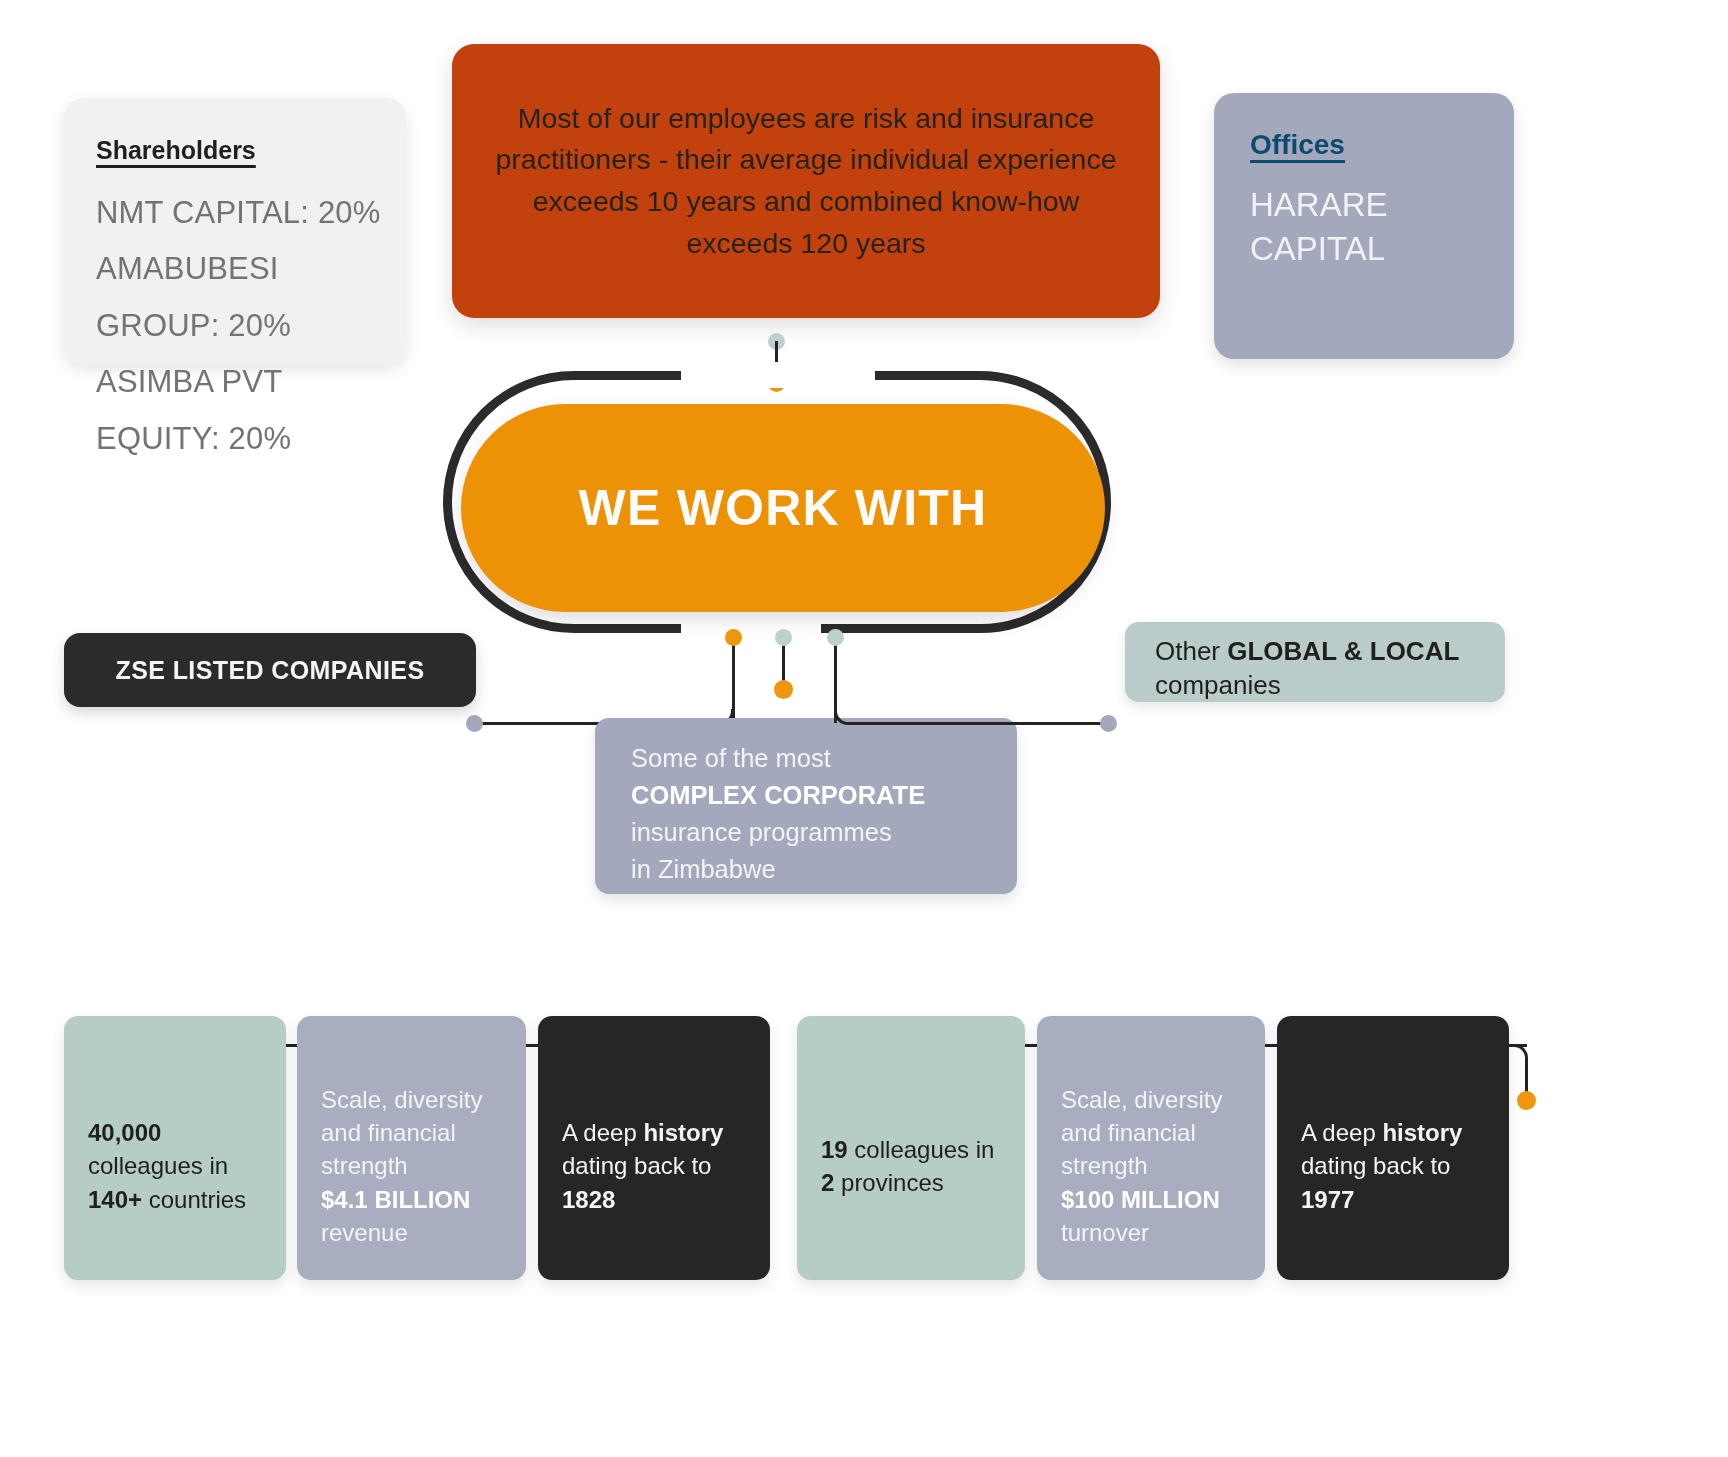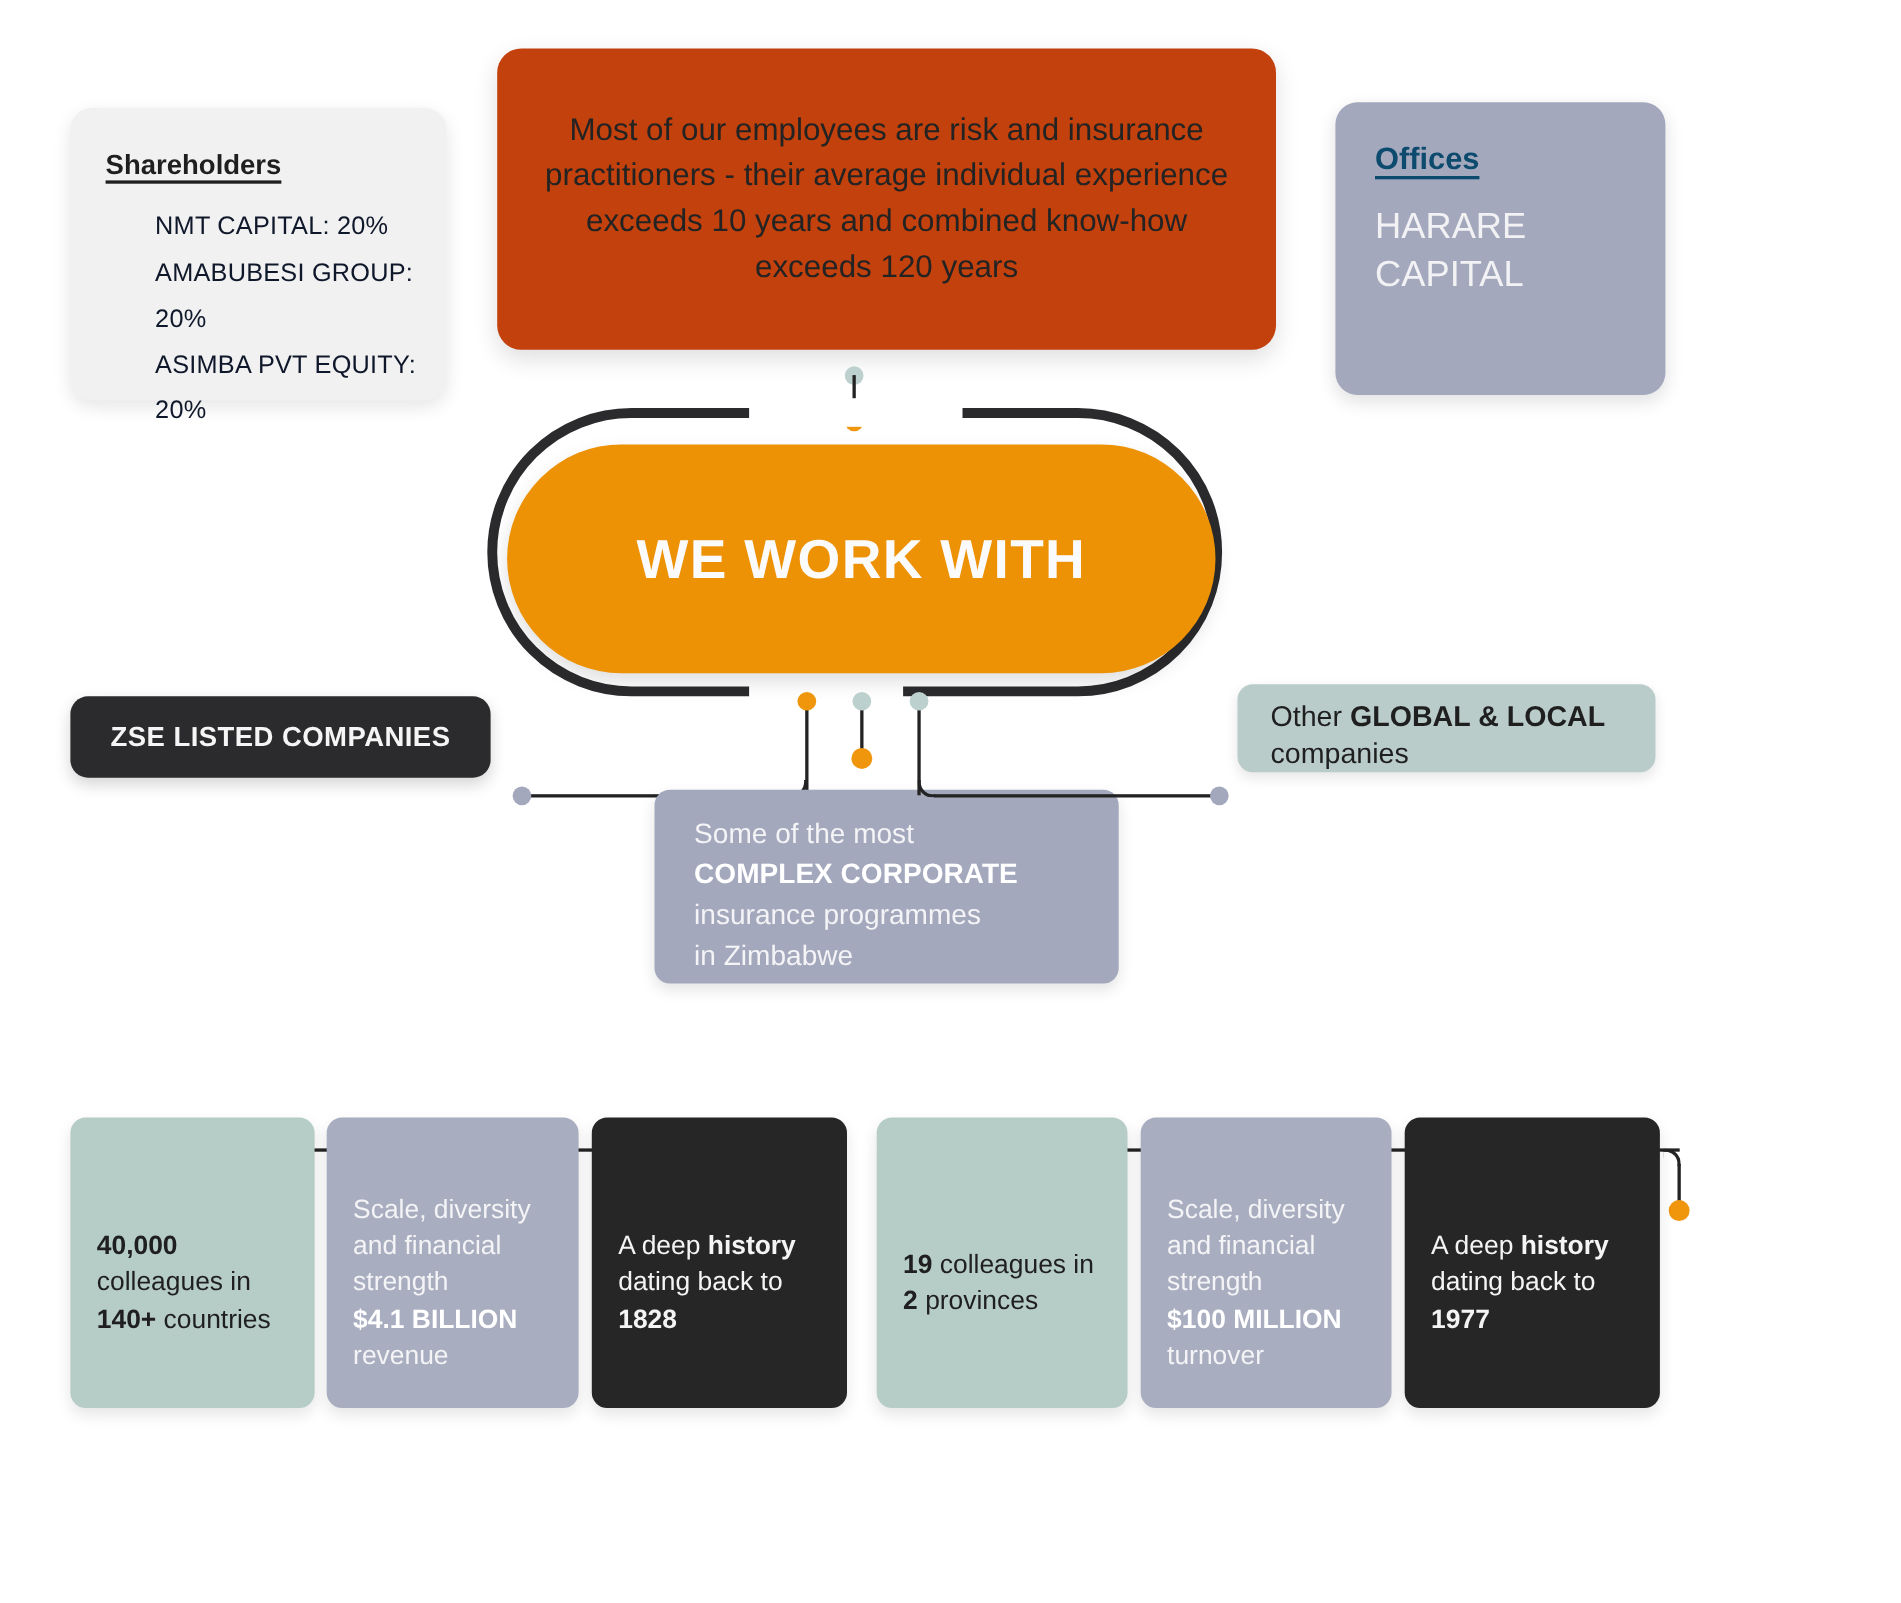--- a/index.html
+++ b/index.html
@@ -36,25 +36,24 @@
   #shareholders .title {
     font-size: 25px;
     font-weight: bold;
     color: #1f1f1f;
     text-decoration: underline;
     text-underline-offset: 6px;
     text-decoration-thickness: 3px;
     margin-bottom: 20px;
   }
   #shareholders .row {
-    font-size: 23px;
-    color: #0f172a;
+    font-size: 31px;
+    color: #737373;
     line-height: 1.82;
     letter-spacing: 0.2px;
-    margin-left: 45px;
   }
 
   
   #employees {
     left: 452px; top: 44px; width: 708px; height: 274px;
     background: #c2410c;
     border-radius: 22px;
     box-shadow: 0 8px 22px rgba(0,0,0,0.13);
     display: flex;
     align-items: center;
@@ -127,21 +126,21 @@
   .dot-orange { background: #f0960c; }
   .dot-teal   { background: #bcd0cd; }
   .dot-gray   { background: #a3a8bd; }
   .dot-dark   { background: #232323; }
 
   
   .elbow { position: absolute; border-color: #232323; border-style: solid; }
 
   
   #zse {
-    left: 64px; top: 633px; width: 382px; height: 74px;
+    left: 64px; top: 633px; width: 412px; height: 74px;
     background: #2b2b2d;
     border-radius: 16px;
     display: flex; align-items: center; justify-content: center;
     box-shadow: 0 6px 14px rgba(0,0,0,0.16);
   }
   #zse .label {
     color: #f5f5f5; font-size: 25px; font-weight: bold; letter-spacing: 0.4px;
   }
 
   

